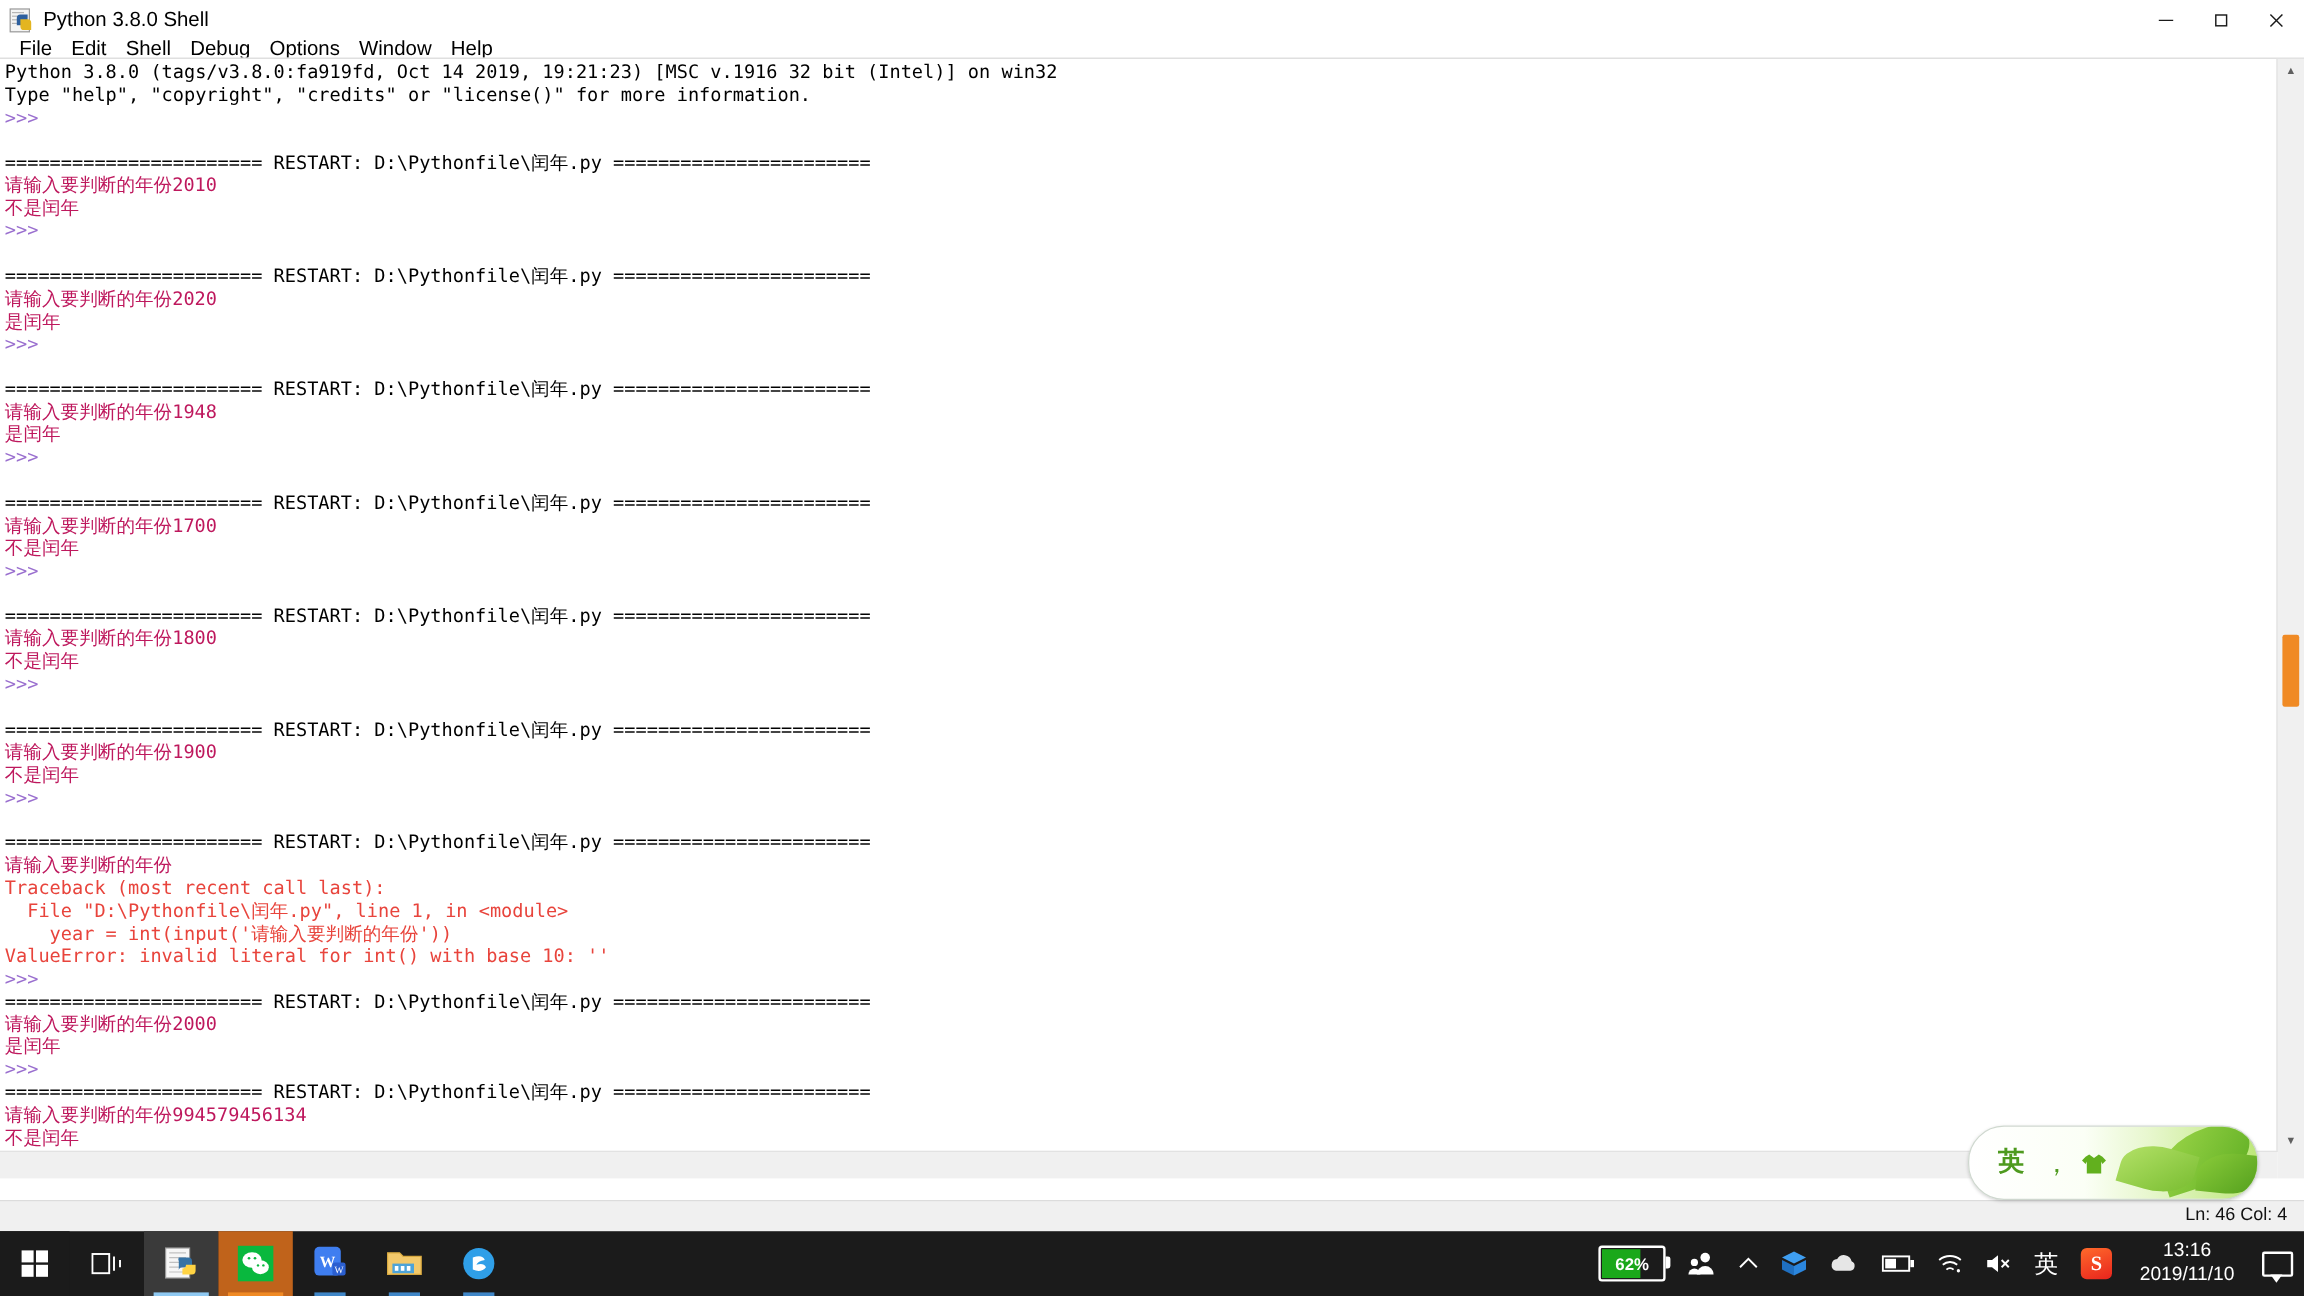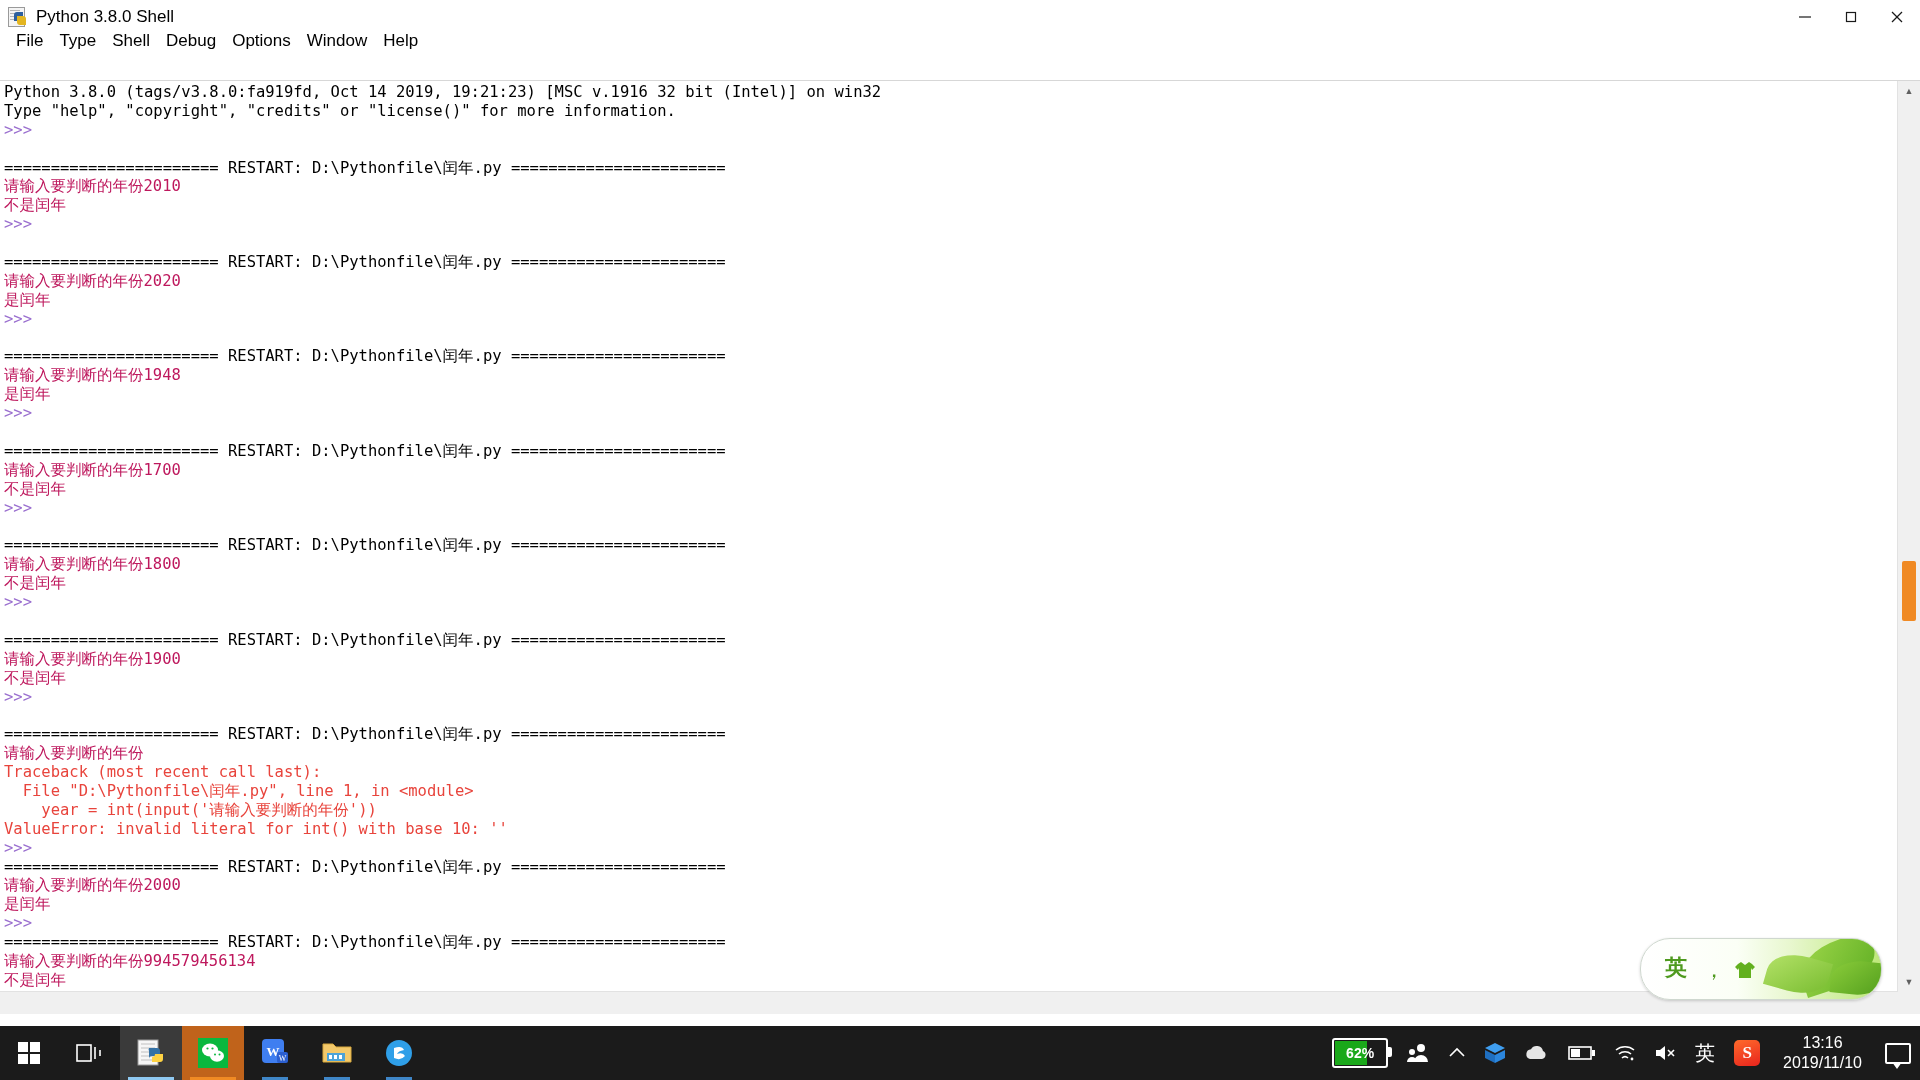--- a/index.html
+++ b/index.html
@@ -49,21 +49,21 @@
     background:#ffffff;display:flex;align-items:center;padding-left:8px;
     box-sizing:border-box;
   }
   .menu-item{
     font-size:17px;color:#000;padding:0 8px;line-height:26px;
     font-family:"Liberation Sans", sans-serif;white-space:nowrap;
   }
 
   
   .shellwrap{
-    position:absolute;top:80px;left:0;width:1920px;height:934px;
+    position:absolute;top:48px;left:0;width:1920px;height:934px;
     background:#ffffff;border-top:1px solid #d7d7d7;box-sizing:border-box;
   }
   .shell{
     position:absolute;top:0;left:0;right:22px;bottom:22px;
     overflow:hidden;padding:2px 0 0 4px;box-sizing:border-box;
     font-family:"DejaVu Sans Mono","Liberation Mono",monospace;
     font-size:15.5px;line-height:18.9px;white-space:pre;
     color:#000;
   }
   .shell .line{height:18.9px;white-space:pre;}
@@ -249,40 +249,43 @@
         <svg width="14" height="14" viewBox="0 0 14 14">
             <line x1="2" y1="2" x2="12" y2="12" stroke="#1a1a1a" stroke-width="1.2"></line>
             <line x1="12" y1="2" x2="2" y2="12" stroke="#1a1a1a" stroke-width="1.2"></line>
           </svg>
       </div>
     </div>
   </div>
 
   <div class="menubar">
     <div class="menu-item">File</div>
-    <div class="menu-item">Type</div>
+    <div class="menu-item">Edit</div>
     <div class="menu-item">Shell</div>
     <div class="menu-item">Debug</div>
     <div class="menu-item">Options</div>
     <div class="menu-item">Window</div>
     <div class="menu-item">Help</div>
   </div>
 
   <div class="shellwrap">
     <div class="shell" id="shell-output"><div class="line c-black">Python 3.8.0 (tags/v3.8.0:fa919fd, Oct 14 2019, 19:21:23) [MSC v.1916 32 bit (Intel)] on win32</div><div class="line c-black">Type "help", "copyright", "credits" or "license()" for more information.</div><div class="line c-prompt">&gt;&gt;&gt; </div><div class="line c-blank"></div><div class="line c-restart">======================= RESTART: D:\Pythonfile\闰年.py =======================</div><div class="line c-blue">请输入要判断的年份2010</div><div class="line c-blue">不是闰年</div><div class="line c-prompt">&gt;&gt;&gt; </div><div class="line c-blank"></div><div class="line c-restart">======================= RESTART: D:\Pythonfile\闰年.py =======================</div><div class="line c-blue">请输入要判断的年份2020</div><div class="line c-blue">是闰年</div><div class="line c-prompt">&gt;&gt;&gt; </div><div class="line c-blank"></div><div class="line c-restart">======================= RESTART: D:\Pythonfile\闰年.py =======================</div><div class="line c-blue">请输入要判断的年份1948</div><div class="line c-blue">是闰年</div><div class="line c-prompt">&gt;&gt;&gt; </div><div class="line c-blank"></div><div class="line c-restart">======================= RESTART: D:\Pythonfile\闰年.py =======================</div><div class="line c-blue">请输入要判断的年份1700</div><div class="line c-blue">不是闰年</div><div class="line c-prompt">&gt;&gt;&gt; </div><div class="line c-blank"></div><div class="line c-restart">======================= RESTART: D:\Pythonfile\闰年.py =======================</div><div class="line c-blue">请输入要判断的年份1800</div><div class="line c-blue">不是闰年</div><div class="line c-prompt">&gt;&gt;&gt; </div><div class="line c-blank"></div><div class="line c-restart">======================= RESTART: D:\Pythonfile\闰年.py =======================</div><div class="line c-blue">请输入要判断的年份1900</div><div class="line c-blue">不是闰年</div><div class="line c-prompt">&gt;&gt;&gt; </div><div class="line c-blank"></div><div class="line c-restart">======================= RESTART: D:\Pythonfile\闰年.py =======================</div><div class="line c-blue">请输入要判断的年份</div><div class="line c-red">Traceback (most recent call last):</div><div class="line c-red">  File "D:\Pythonfile\闰年.py", line 1, in &lt;module&gt;</div><div class="line c-red">    year = int(input('请输入要判断的年份'))</div><div class="line c-red">ValueError: invalid literal for int() with base 10: ''</div><div class="line c-prompt">&gt;&gt;&gt; </div><div class="line c-restart">======================= RESTART: D:\Pythonfile\闰年.py =======================</div><div class="line c-blue">请输入要判断的年份2000</div><div class="line c-blue">是闰年</div><div class="line c-prompt">&gt;&gt;&gt; </div><div class="line c-restart">======================= RESTART: D:\Pythonfile\闰年.py =======================</div><div class="line c-blue">请输入要判断的年份994579456134</div><div class="line c-blue">不是闰年</div><div class="line c-prompt">&gt;&gt;&gt; </div></div>
 
     <div class="vscroll">
       <div class="arrow up">▲</div>
       <div class="thumb"></div>
       <div class="arrow down">▼</div>
     </div>
     <div class="hscroll"></div>
     <div class="corner"></div>
   </div>
 
+  <div class="statusbar">
+    <div class="status-text">Ln: 46  Col: 4</div>
+  </div>
 
   <div class="ime">
     <div class="leaf l1"></div>
     <div class="leaf l2"></div>
     <div class="leaf l3"></div>
     <div class="ime-cn">英</div>
     <div class="ime-comma">，</div>
     <div class="ime-shirt">
       <svg width="22" height="18" viewBox="0 0 22 18">
         <path d="M7 1 L4 3 L1 6 L4 9 L5 7 L5 17 L17 17 L17 7 L18 9 L21 6 L18 3 L15 1 L11 4 Z" fill="#62b01e"></path>

